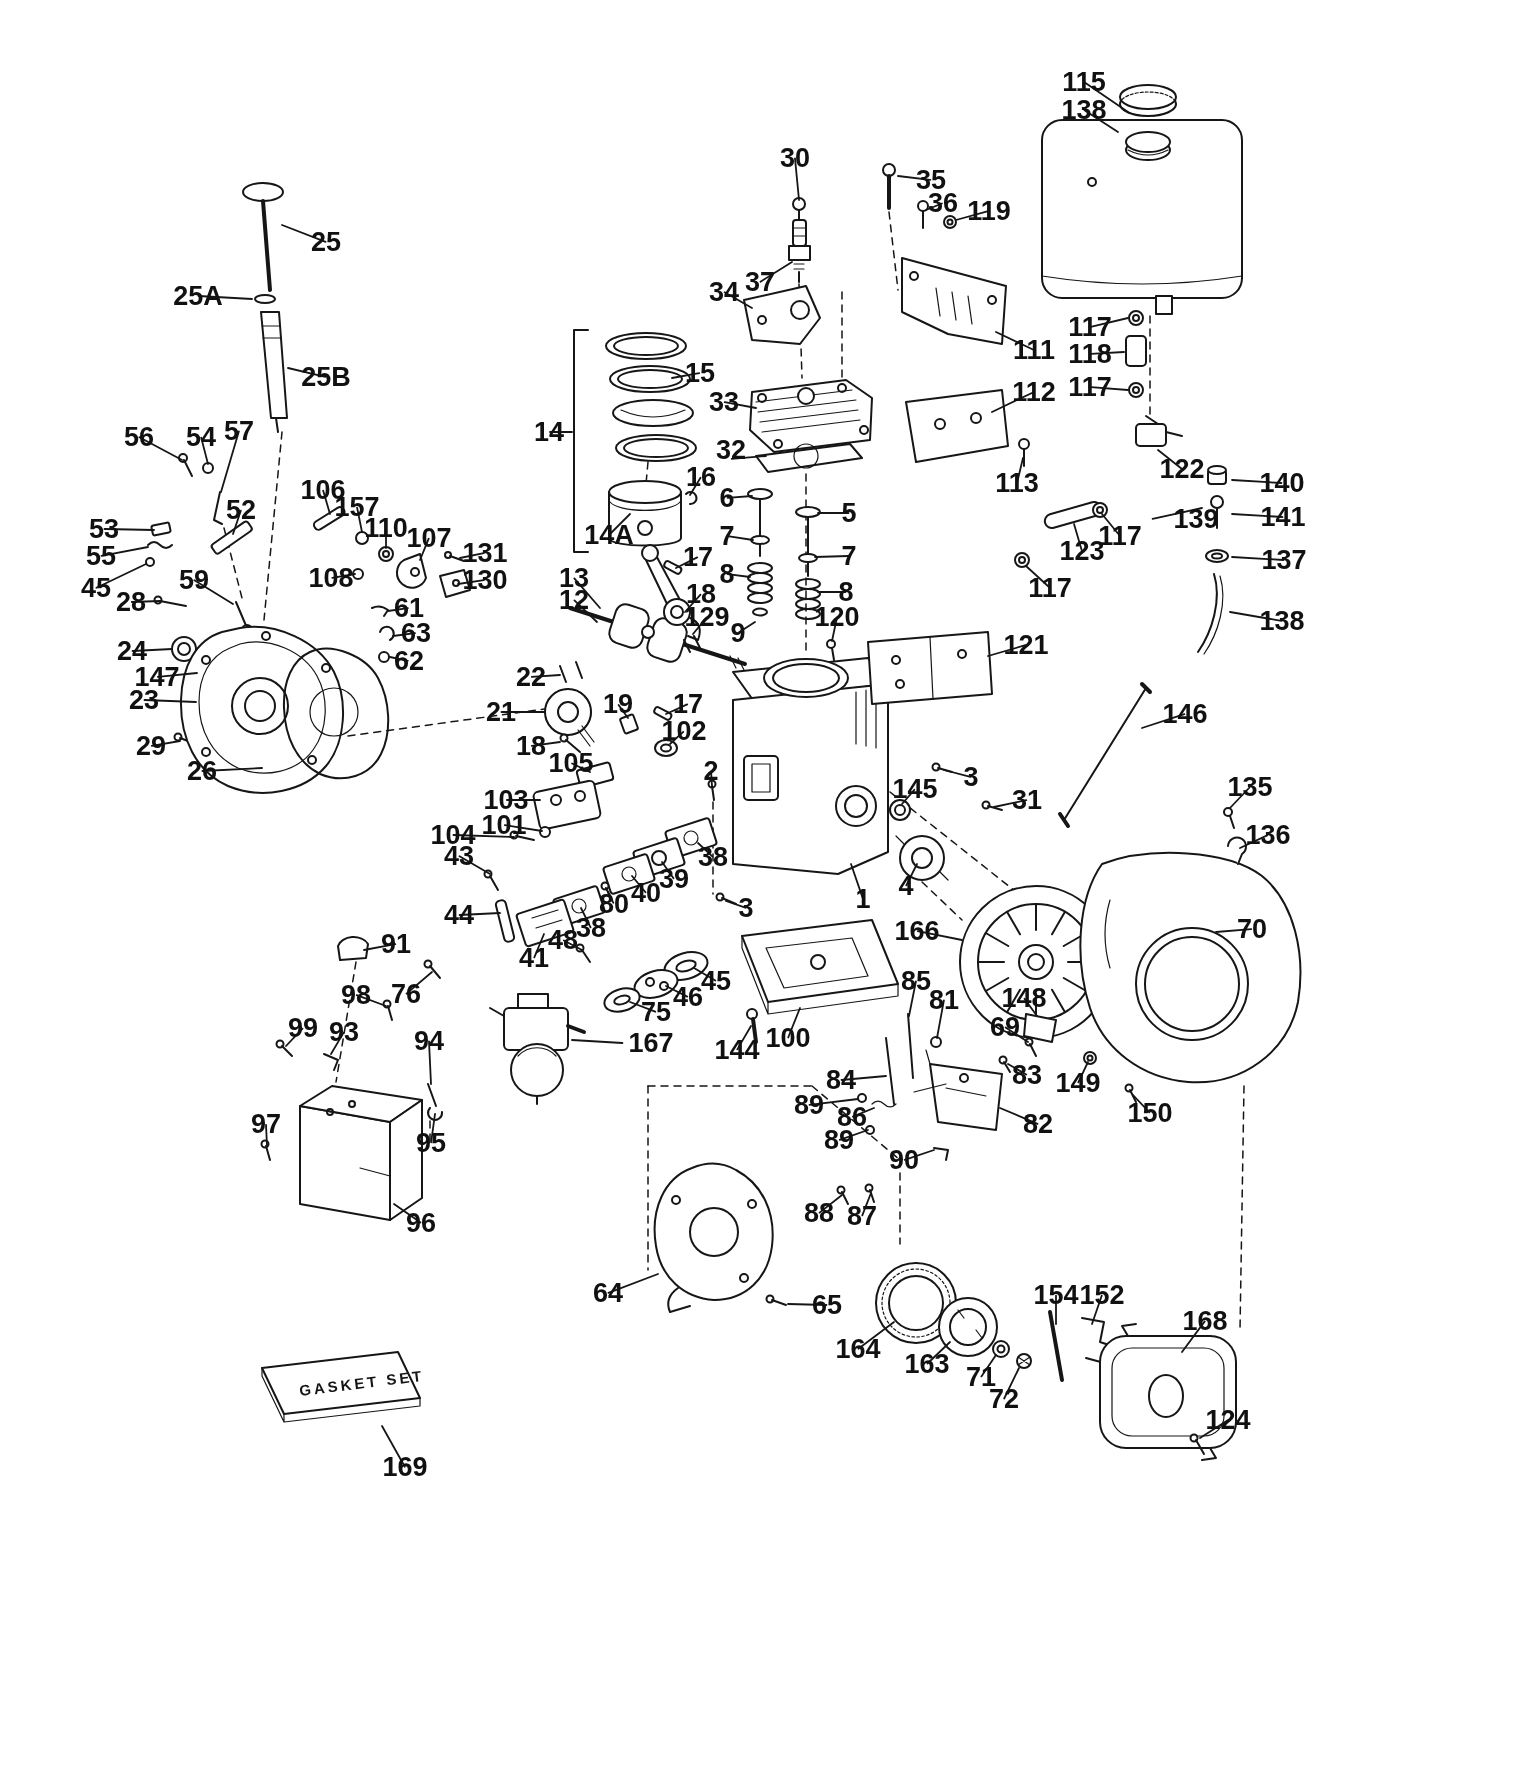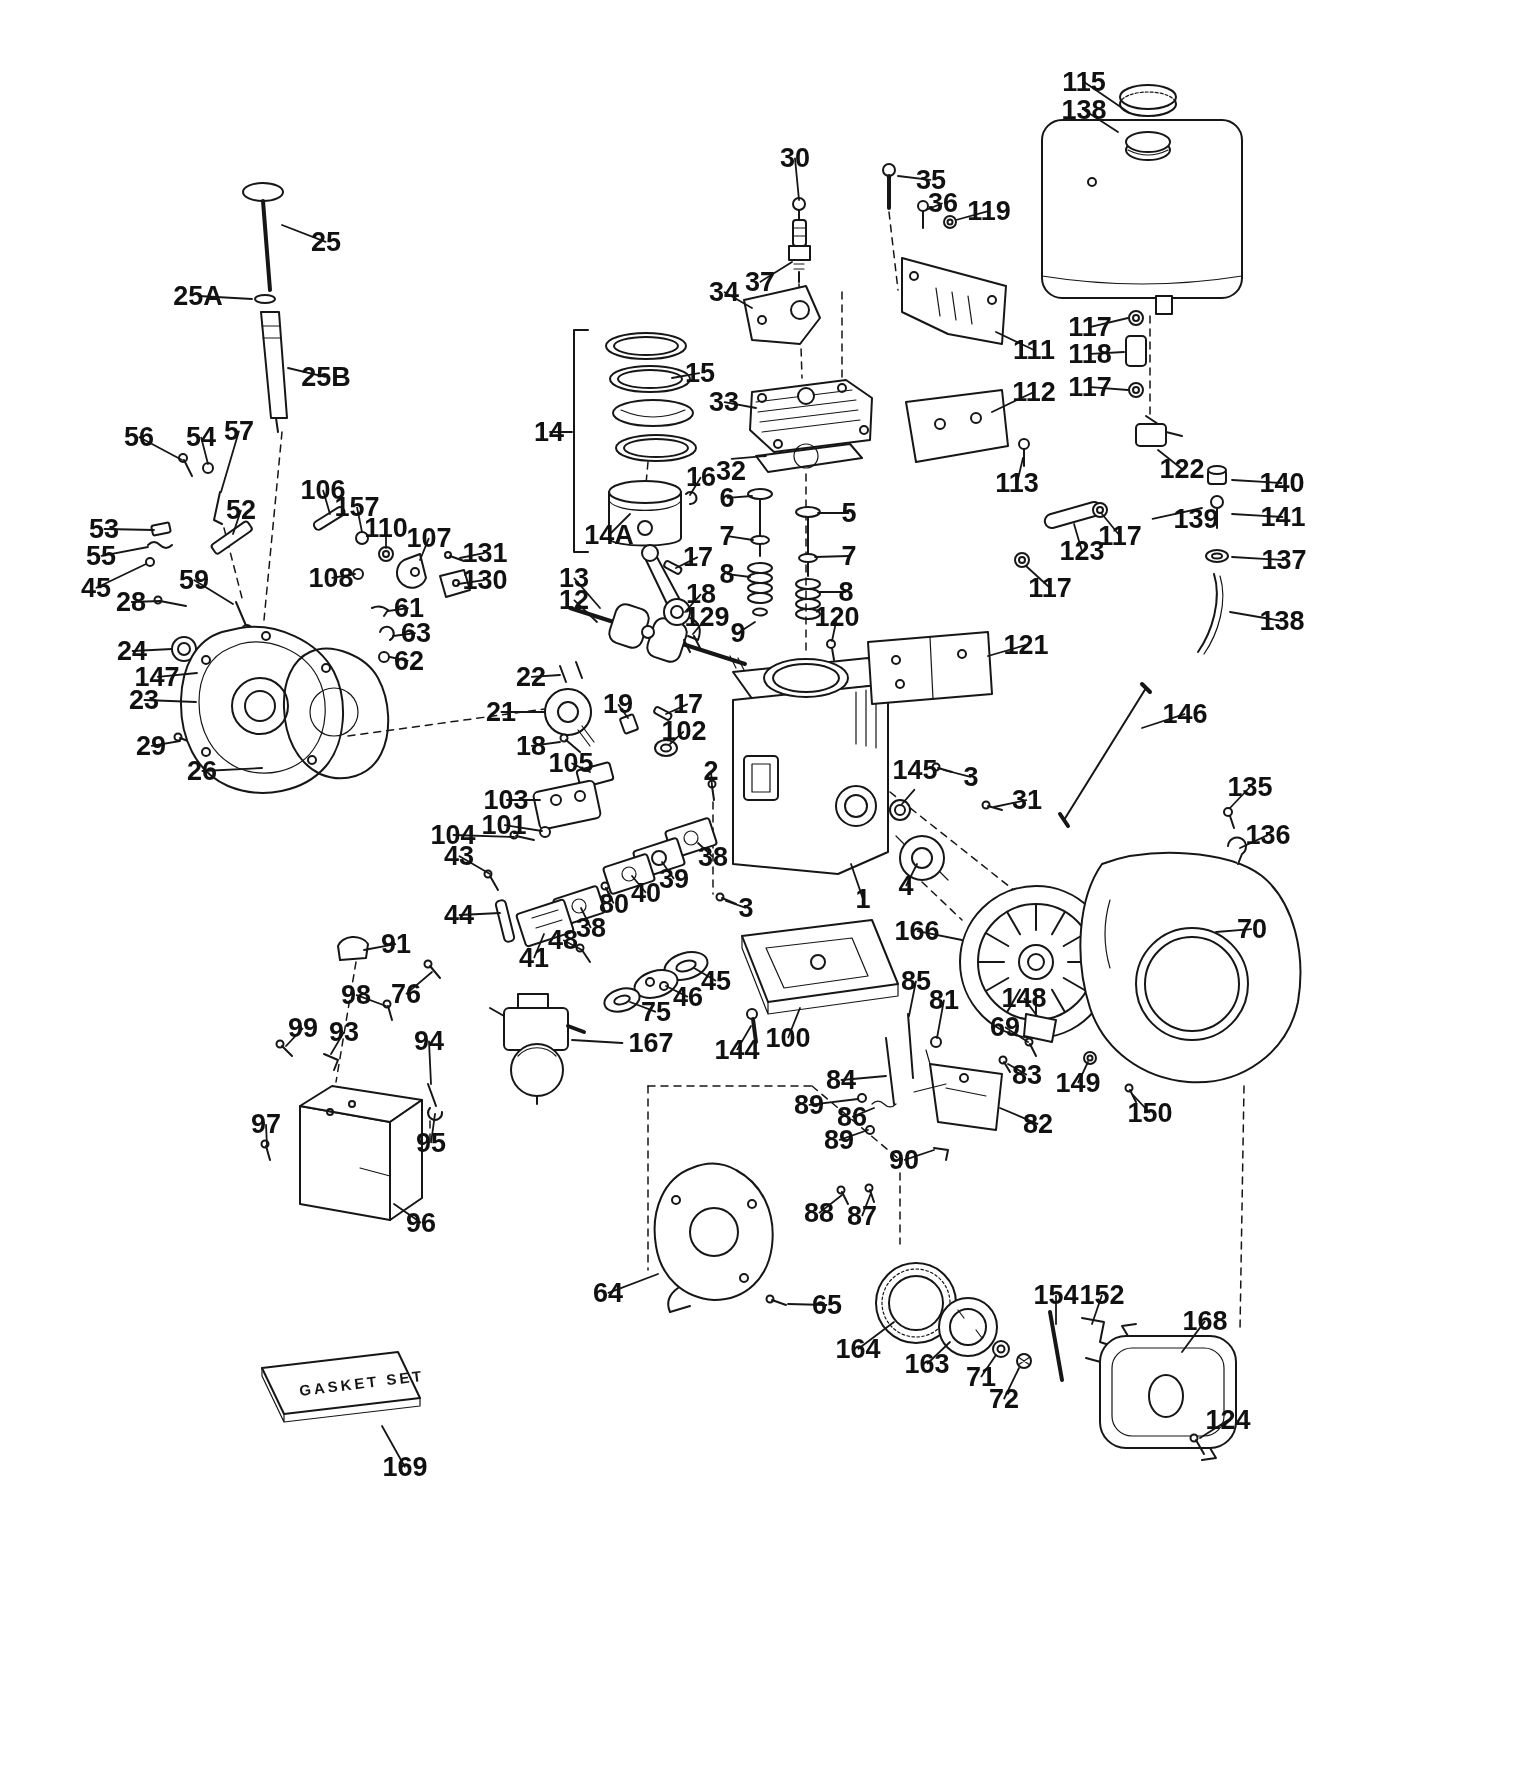--- a/index.html
+++ b/index.html
@@ -668,21 +668,21 @@
       <div class="callout" style="left: 326px; top: 377px;">25B</div>
       <div class="callout" style="left: 1090px; top: 387px;">117</div>
       <div class="callout" style="left: 1034px; top: 392px;">112</div>
       <div class="callout" style="left: 700px; top: 373px;">15</div>
       <div class="callout" style="left: 724px; top: 402px;">33</div>
       <div class="callout" style="left: 1182px; top: 469px;">122</div>
       <div class="callout" style="left: 1282px; top: 483px;">140</div>
       <div class="callout" style="left: 139px; top: 437px;">56</div>
       <div class="callout" style="left: 201px; top: 437px;">54</div>
       <div class="callout" style="left: 239px; top: 431px;">57</div>
-      <div class="callout" style="left: 731px; top: 471px;">32</div>
+      <div class="callout" style="left: 731px; top: 450px;">32</div>
       <div class="callout" style="left: 701px; top: 477px;">16</div>
       <div class="callout" style="left: 1017px; top: 483px;">113</div>
       <div class="callout" style="left: 727px; top: 498px;">6</div>
       <div class="callout" style="left: 849px; top: 513px;">5</div>
       <div class="callout" style="left: 1196px; top: 519px;">139</div>
       <div class="callout" style="left: 1283px; top: 517px;">141</div>
       <div class="callout" style="left: 323px; top: 490px;">106</div>
       <div class="callout" style="left: 357px; top: 507px;">157</div>
       <div class="callout" style="left: 386px; top: 528px;">110</div>
       <div class="callout" style="left: 1082px; top: 551px;">123</div>
@@ -725,21 +725,21 @@
       <div class="callout" style="left: 618px; top: 704px;">19</div>
       <div class="callout" style="left: 688px; top: 704px;">17</div>
       <div class="callout" style="left: 684px; top: 731px;">102</div>
       <div class="callout" style="left: 1185px; top: 714px;">146</div>
       <div class="callout" style="left: 151px; top: 746px;">29</div>
       <div class="callout" style="left: 531px; top: 746px;">18</div>
       <div class="callout" style="left: 711px; top: 771px;">2</div>
       <div class="callout" style="left: 202px; top: 771px;">26</div>
       <div class="callout" style="left: 571px; top: 763px;">105</div>
       <div class="callout" style="left: 971px; top: 777px;">3</div>
-      <div class="callout" style="left: 915px; top: 770px;">145</div>
+      <div class="callout" style="left: 915px; top: 789px;">145</div>
       <div class="callout" style="left: 1027px; top: 800px;">31</div>
       <div class="callout" style="left: 506px; top: 800px;">103</div>
       <div class="callout" style="left: 1250px; top: 787px;">135</div>
       <div class="callout" style="left: 504px; top: 825px;">101</div>
       <div class="callout" style="left: 453px; top: 835px;">104</div>
       <div class="callout" style="left: 1268px; top: 835px;">136</div>
       <div class="callout" style="left: 459px; top: 856px;">43</div>
       <div class="callout" style="left: 713px; top: 857px;">38</div>
       <div class="callout" style="left: 674px; top: 879px;">39</div>
       <div class="callout" style="left: 646px; top: 893px;">40</div>

